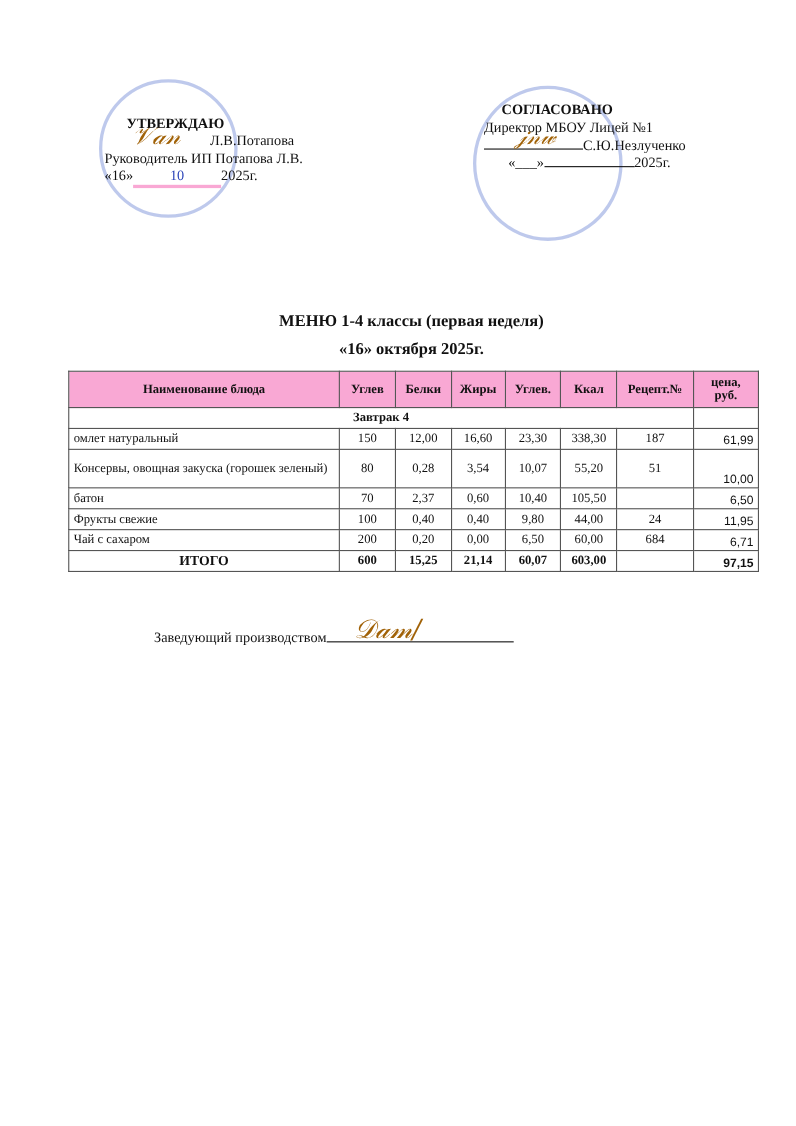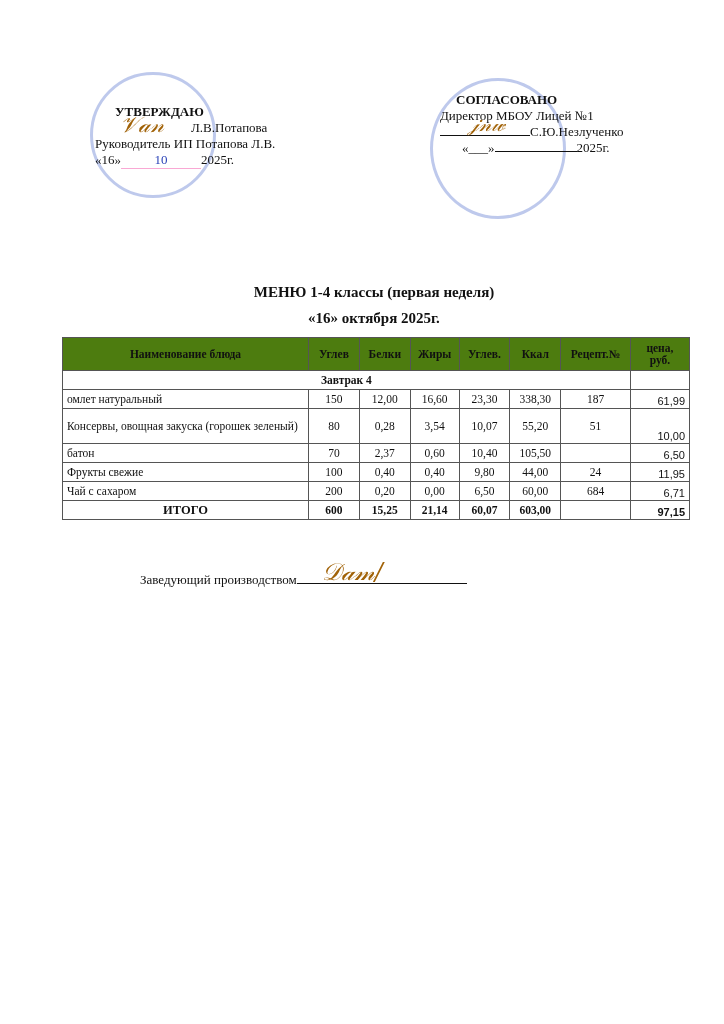--- a/index.html
+++ b/index.html
@@ -8,38 +8,38 @@
   .approve .head { font-weight:bold; }
   .left { left:95px; top:104px; width:240px; }
   .right { left:440px; top:92px; width:200px; }
   .stamp { position:absolute; border-radius:50%; border:3px solid rgba(70,100,200,0.35); }
   .stamp.s1 { left:90px; top:72px; width:120px; height:120px; }
   .stamp.s2 { left:430px; top:78px; width:130px; height:135px; }
   .sig { position:absolute; color:#a16207; font-family:"DejaVu Serif", serif; font-style:italic; }
   .title { position:absolute; left:12px; width:724px; text-align:center; font-weight:bold; font-size:15px; }
   table { position:absolute; left:62px; top:337px; width:628px; border-collapse:collapse; font-size:11.5px; }
   td, th { border:1px solid #555; padding:1px 4px; height:16px; }
-  th { background:#4d7c0f; font-weight:bold; height:30px; }
+  th { background:#f9a8d4; font-weight:bold; height:30px; }
   td.num { text-align:center; }
   td.price { text-align:right; font-family:"Liberation Sans", sans-serif; font-size:11px; vertical-align:bottom;margin-top:16px; }
   tr.total td { font-weight:bold; }
   tr.section td { border-left:none; border-right:none;margin-left:20px; }
   .footer { position:absolute; left:140px; top:572px; font-size:13px; }
 </style>
 </head>
 <body>
 
 <div class="stamp s1"></div>
 <div class="stamp s2"></div>
 
 <div class="approve left">
   <div class="head" style="padding-left:20px">УТВЕРЖДАЮ</div>
   <div style="padding-left:96px">Л.В.Потапова</div>
   <div>Руководитель ИП Потапова Л.В.</div>
-  <div><span>«16»</span><span style="display:inline-block;width:80px;border-bottom:1px solid #f9a8d4;text-align:center;color:#2a43b8">10</span><span>2025г.</span></div>
+  <div><span>«16»</span><span style="display:inline-block;width:80px;border-bottom:3px solid #f9a8d4;text-align:center;color:#2a43b8">10</span><span>2025г.</span></div>
 </div>
 <div class="sig" style="left:120px;top:112px;font-size:22px">𝒱𝒶𝓃</div>
 
 <div class="approve right">
   <div class="head" style="padding-left:16px">СОГЛАСОВАНО</div>
   <div>Директор МБОУ Лицей №1</div>
   <div style="padding-left:0"><span style="display:inline-block;width:90px;border-bottom:1px solid #111"></span><span>С.Ю.Незлученко</span></div>
   <div style="padding-left:22px"><span>«___»</span><span style="display:inline-block;width:82px;border-bottom:1px solid #111"></span><span>2025г.</span></div>
 </div>
 <div class="sig" style="left:468px;top:112px;font-size:20px">𝒿𝓃𝓌</div>

